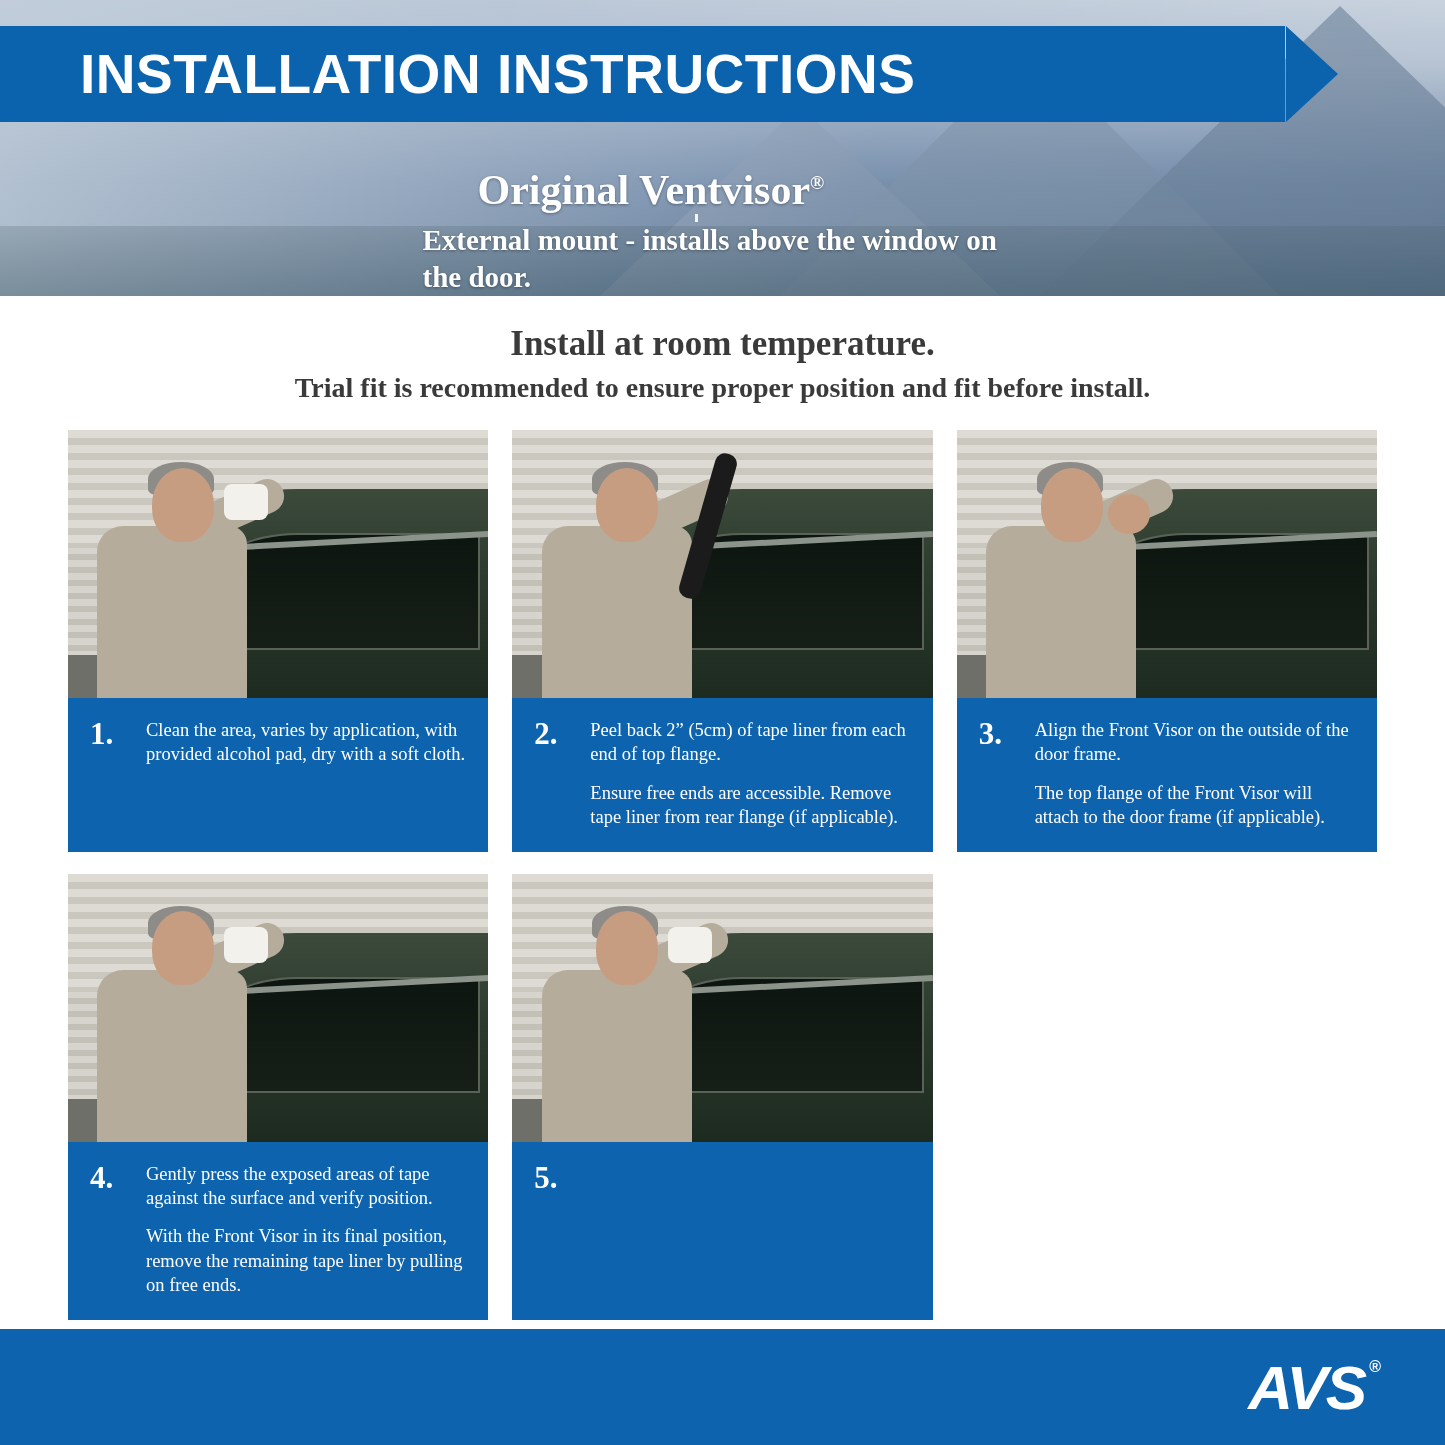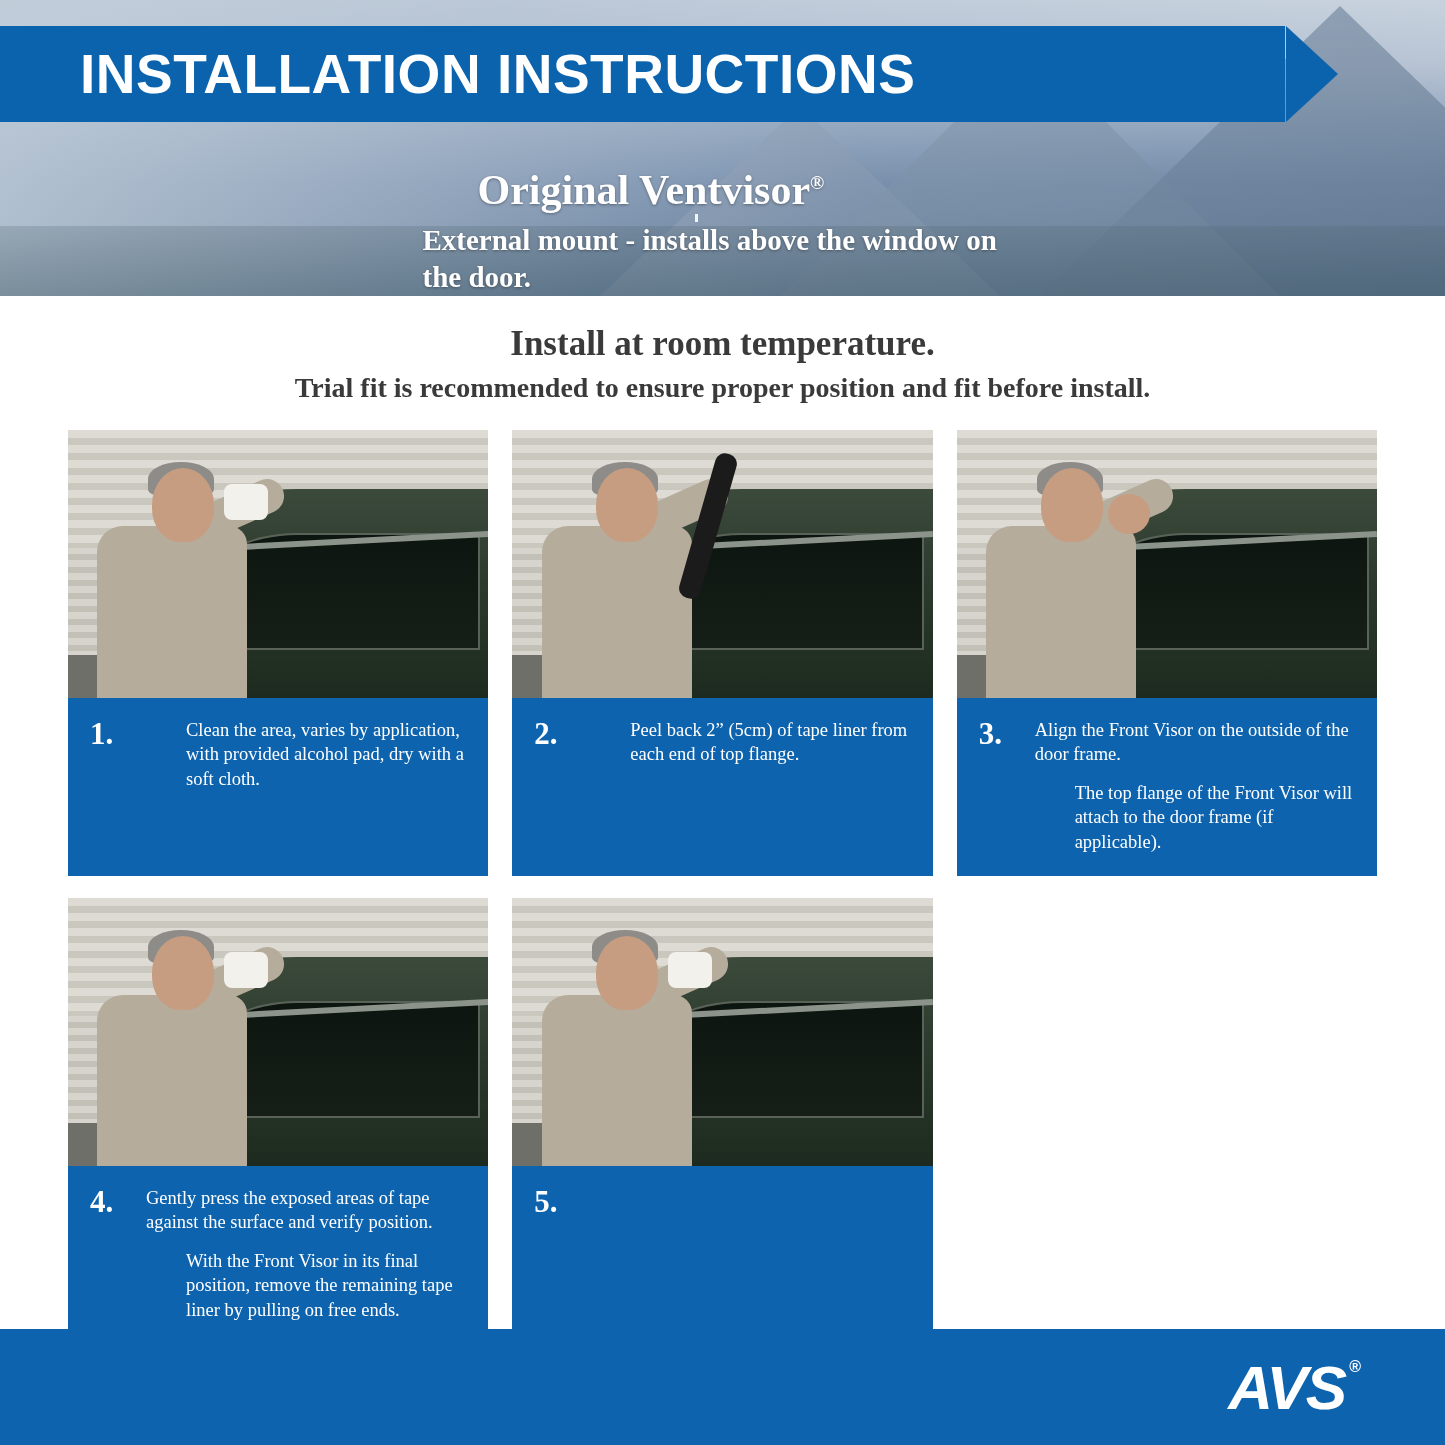--- a/index.html
+++ b/index.html
@@ -312,38 +312,37 @@
     font-family: "Liberation Serif", serif;
   }
   .step-text p {
     margin: 0 0 14px 0;
     font-size: 18.5px;
     line-height: 1.32;
     font-family: "Liberation Serif", serif;
   }
   .step-text p:last-child {
     margin-bottom: 0;
-    margin-left: 40px;
   }
 
   
   .footer {
     position: absolute;
     left: 0;
     bottom: 0;
     width: 100%;
     height: 116px;
     background: #0d63ad;
     display: flex;
     align-items: center;
     justify-content: flex-end;
   }
   .logo {
     position: relative;
-    margin-right: 86px;
+    margin-right: 66px;
     color: #ffffff;
     font-family: "Liberation Sans", sans-serif;
     font-weight: bold;
     font-style: italic;
     font-size: 62px;
     letter-spacing: -2px;
     display: flex;
     align-items: flex-start;
   }
   .logo .reg {
@@ -418,20 +417,21 @@
         <div class="person-body"></div>
           <div class="person-arm"></div>
         <div class="person-hair"></div>
           <div class="person-head"></div>
         <div class="visor-strip"></div>
       </div>
       <div class="caption">
         <div class="step-num">2.</div>
         <div class="step-text">
           <p>Peel back 2” (5cm) of tape liner from each end of top flange.</p>
+          <p>Ensure free ends are accessible. Remove tape liner from rear flange (if applicable).</p>
         </div>
       </div>
     </div>
 
     <div class="card">
       <div class="photo">
         <div class="garage"></div>
           <div class="wall"></div>
           <div class="floor"></div>
         <div class="car"></div>

